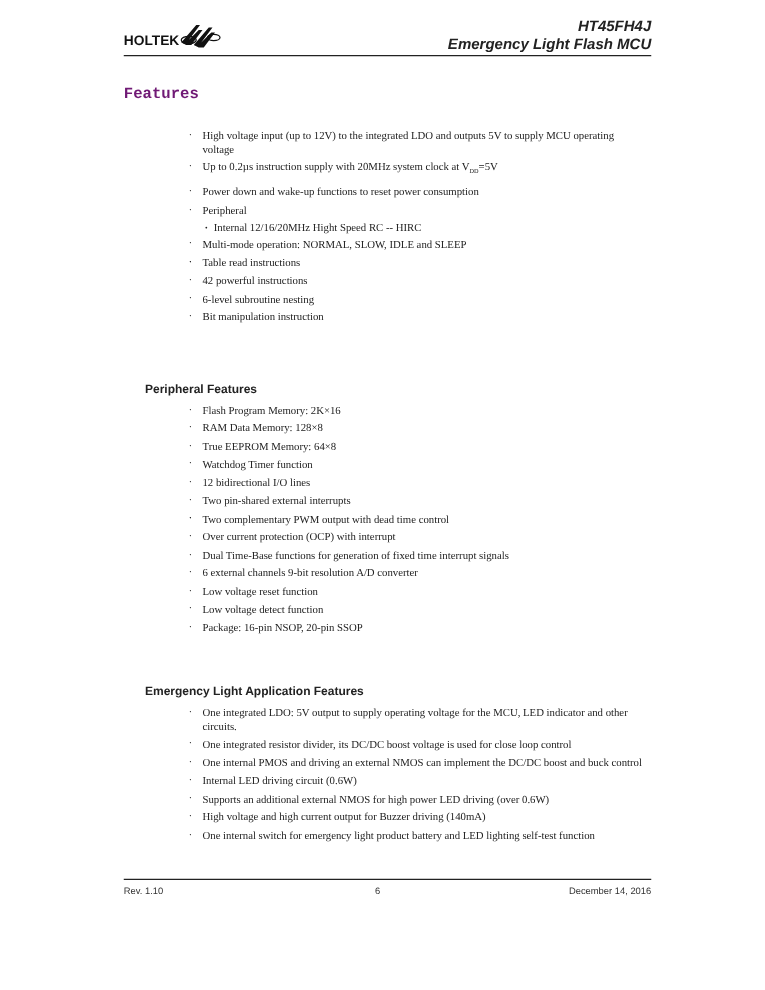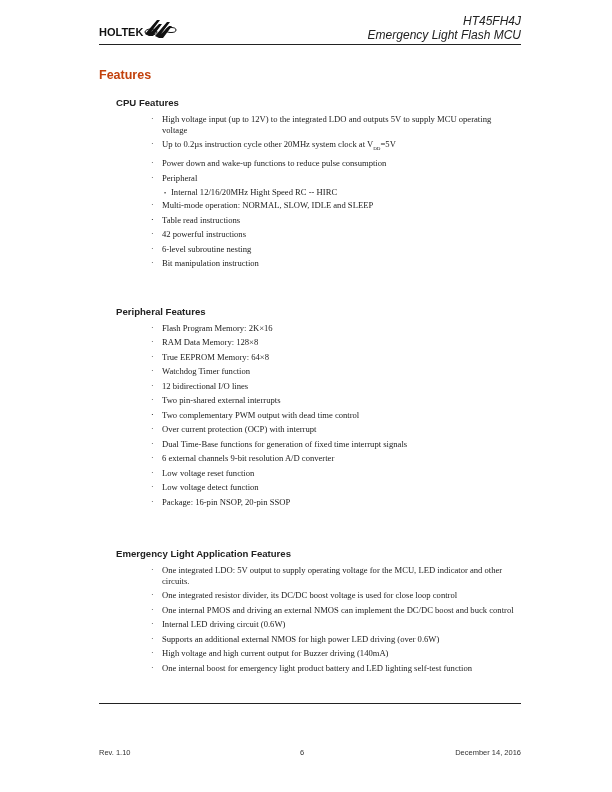--- a/index.html
+++ b/index.html
@@ -1,31 +1,31 @@
 <!DOCTYPE html>
 <html><head>
 <meta charset="utf-8">
 <style>
   html, body { margin: 0; padding: 0; background: #fff; }
   body { width: 612px; height: 792px; position: relative; overflow: hidden; color: #1a1a1a; }
   .hdr-logo { position: absolute; left: 99px; top: 14px; width: 80px; height: 28px; }
   .hdr-title { position: absolute; right: 91px; top: 14px; text-align: right;
-    font-family: "Liberation Sans", sans-serif; font-style: italic; font-weight: normal; font-size: 12px; line-height: 14px; color: #222; }
+    font-family: "Liberation Sans", sans-serif; font-style: italic; font-weight: bold; font-size: 12px; line-height: 14px; color: #222; }
   .hdr-rule { position: absolute; left: 99px; right: 91px; top: 44px; border-top: 1px solid #222; }
-  .page-title { position: absolute; left: 99px; top: 68px; font-family: Liberation Sans, sans-serif; font-weight: bold; font-size: 12.5px; color: #c2410c; margin: 0; }
+  .page-title { position: absolute; left: 99px; top: 68px; font-family: Liberation Mono, monospace; font-weight: bold; font-size: 12.5px; color: #701a75; margin: 0; }
   .section { position: absolute; left: 116px; width: 400px; }
   .section h2 { margin: 0; font-family: "Liberation Sans", sans-serif; font-weight: bold; font-size: 9.6px; color: #222; }
   .section ul { list-style: none; margin: 0; padding: 0; }
   .section li { position: relative; padding-left: 46px; font-family: "Liberation Serif", serif; font-size: 8.6px; line-height: 10.6px; margin-bottom: 3.9px; color: #222; }
   .section li .bullet { position: absolute; left: 35px; top: 0; font-size: 8px; }
   .section li.sub { padding-left: 55px; margin-bottom: 2.5px; }
   .section li.sub .bullet { left: 48px; font-size: 6px; top: 1px; }
   .sub-text sub { font-size: 5px; }
   .ftr-rule { position: absolute; left: 99px; right: 91px; top: 703px; border-top: 1px solid #222; }
-  .ftr { position: absolute; top: 708px; font-family: "Liberation Sans", sans-serif; font-size: 7.5px; color: #333; margin-top: 40px; }
+  .ftr { position: absolute; top: 708px; font-family: "Liberation Sans", sans-serif; font-size: 7.5px; color: #333; }
 </style>
 </head>
 <body>
 
 <svg class="hdr-logo" viewBox="0 0 80 28">
   <text x="0" y="22" font-family="Liberation Sans, sans-serif" font-weight="bold" font-size="11" fill="#111">HOLTEK</text>
   <g fill="#111">
     <path d="M46 20 L58 6 L61 6 L52 18 L60 10 L63 10 L54 22 L50 22 Z"></path>
     <path d="M56 22 L68 8 L71 8 L62 20 L70 12 L73 12 L64 24 L60 24 Z"></path>
     <ellipse cx="52" cy="18" rx="6" ry="3" fill="none" stroke="#111" stroke-width="1"></ellipse>
@@ -35,25 +35,24 @@
 
 <div class="hdr-title">
   <div>HT45FH4J</div>
   <div>Emergency Light Flash MCU</div>
 </div>
 <div class="hdr-rule"></div>
 
 <h1 class="page-title">Features</h1>
 
 <section class="section" style="top:97px">
-  <h2>CPU Features</h2>
   <ul id="list0" style="margin-top:6px">
       <li><span class="bullet">·</span><span>High voltage input (up to 12V) to the integrated LDO and outputs 5V to supply MCU operating voltage</span></li>
-      <li><span class="bullet">·</span><span class="sub-text"><span>Up to 0.2µs instruction cycle other 20MHz system clock at V</span><sub>DD</sub><span>=5V</span></span></li>
-      <li><span class="bullet">·</span><span>Power down and wake-up functions to reduce pulse consumption</span></li>
+      <li><span class="bullet">·</span><span class="sub-text"><span>Up to 0.2µs instruction supply with 20MHz system clock at V</span><sub>DD</sub><span>=5V</span></span></li>
+      <li><span class="bullet">·</span><span>Power down and wake-up functions to reset power consumption</span></li>
       <li><span class="bullet">·</span><span>Peripheral</span></li>
       <li class="sub"><span class="bullet">•</span><span>Internal 12/16/20MHz Hight Speed RC -- HIRC</span></li>
       <li><span class="bullet">·</span><span>Multi-mode operation: NORMAL, SLOW, IDLE and SLEEP</span></li>
       <li><span class="bullet">·</span></li>
       <li><span class="bullet">·</span><span>Table read instructions</span></li>
       <li><span class="bullet">·</span><span>42 powerful instructions</span></li>
       <li><span class="bullet">·</span><span>6-level subroutine nesting</span></li>
       <li><span class="bullet">·</span><span>Bit manipulation instruction</span></li>
     </ul>
 </section>
@@ -80,20 +79,20 @@
 
 <section class="section" style="top:548px">
   <h2>Emergency Light Application Features</h2>
   <ul id="list2" style="margin-top:6px">
       <li><span class="bullet">·</span><span>One integrated LDO: 5V output to supply operating voltage for the MCU, LED indicator and other circuits.</span></li>
       <li><span class="bullet">·</span><span>One integrated resistor divider, its DC/DC boost voltage is used for close loop control</span></li>
       <li><span class="bullet">·</span><span>One internal PMOS and driving an external NMOS can implement the DC/DC boost and buck control</span></li>
       <li><span class="bullet">·</span><span>Internal LED driving circuit (0.6W)</span></li>
       <li><span class="bullet">·</span><span>Supports an additional external NMOS for high power LED driving (over 0.6W)</span></li>
       <li><span class="bullet">·</span><span>High voltage and high current output for Buzzer driving (140mA)</span></li>
-      <li><span class="bullet">·</span><span>One internal boost for emergency light product battery and LED lighting self-test function</span></li>
+      <li><span class="bullet">·</span><span>One internal switch for emergency light product battery and LED lighting self-test function</span></li>
     </ul>
 </section>
 
 <div class="ftr-rule"></div>
 <div class="ftr" style="left:99px">Rev. 1.10</div>
 <div class="ftr" style="left:300px">6</div>
 <div class="ftr" style="right:91px">December 14, 2016</div>
 
 </body></html>

